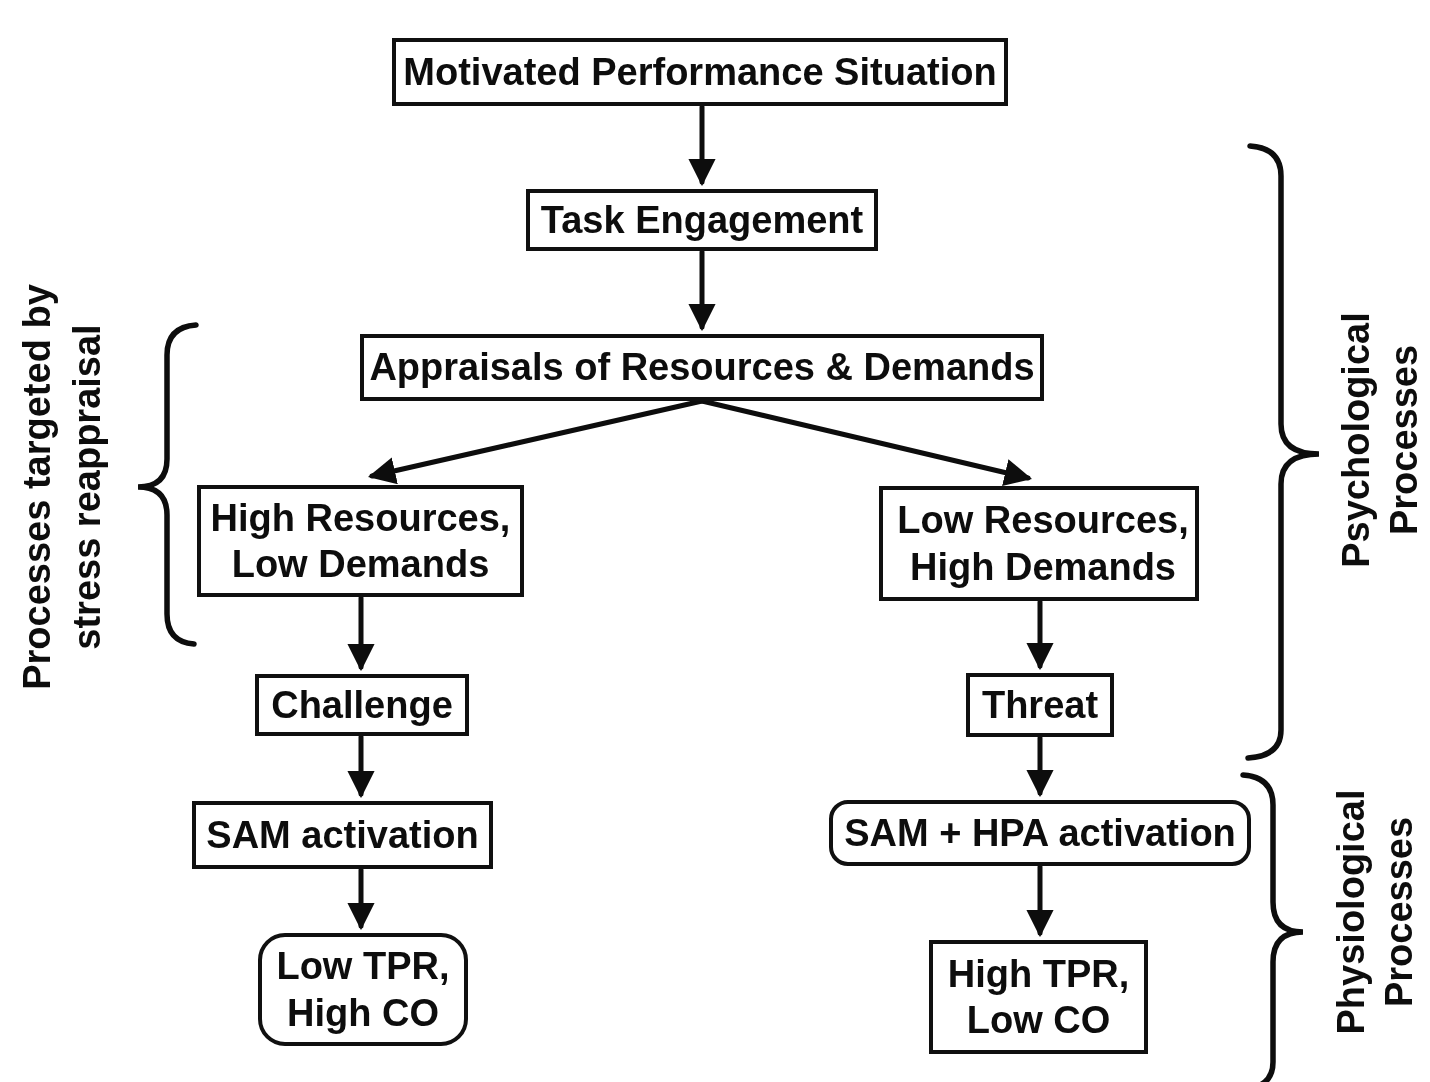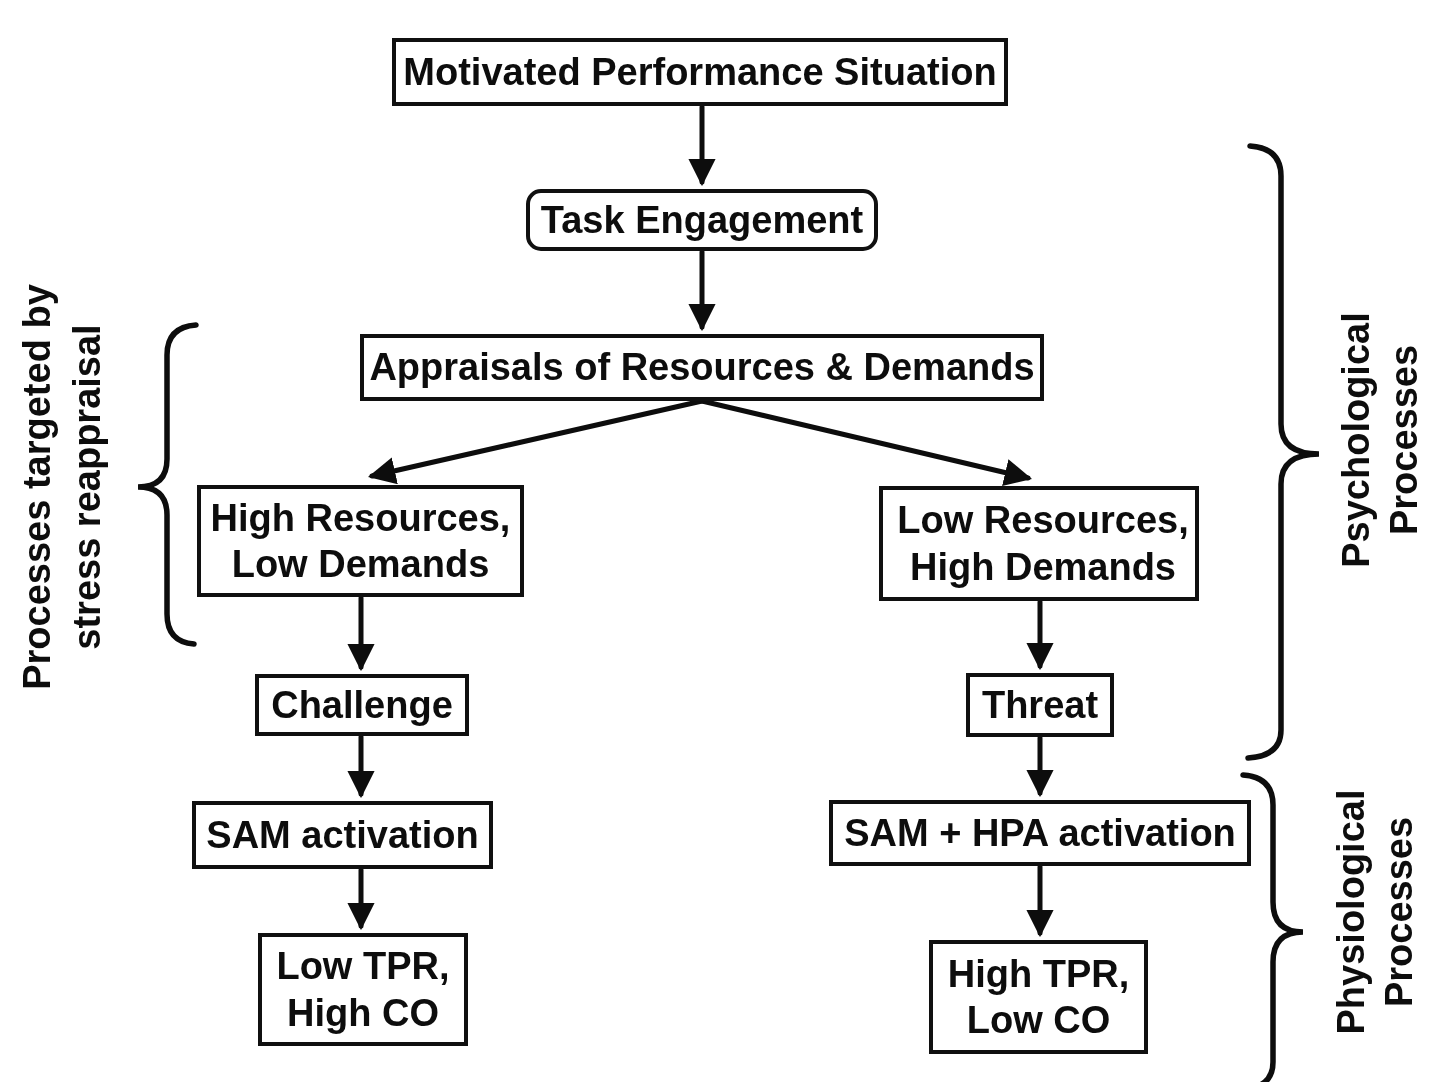--- a/index.html
+++ b/index.html
@@ -26,29 +26,29 @@
   .floating-label{
     position:absolute;z-index:2;
     display:flex;align-items:center;justify-content:center;
     text-align:center;
     font-size:38px;font-weight:bold;
     white-space:pre-line;
   }
   .rot{transform:rotate(-90deg);line-height:50px;}
   
   #n-motivated  {left:392px; top:14px;  width:616px; height:68px;}
-  #n-task       {left:526px; top:165px; width:352px; height:62px;border-radius:15px;}
+  #n-task       {left:526px; top:165px; width:352px; height:62px;}
   #n-appraisals {left:360px; top:310px; width:684px; height:67px;}
   #n-highres    {left:197px; top:461px; width:327px; height:112px;}
   #n-lowres     {left:879px; top:462px; width:320px; height:115px;padding-left:8px;}
   #n-challenge  {left:255px; top:650px; width:214px; height:62px;}
   #n-threat     {left:966px; top:649px; width:148px; height:64px;}
   #n-sam        {left:192px; top:777px; width:301px; height:68px;}
-  #n-samhpa     {left:829px; top:776px; width:422px; height:66px;}
-  #n-lowtpr     {left:258px; top:909px; width:210px; height:113px;}
+  #n-samhpa     {left:829px; top:776px; width:422px; height:66px;border-radius:19px;}
+  #n-lowtpr     {left:258px; top:909px; width:210px; height:113px;border-radius:27px;}
   #n-hightpr    {left:929px; top:916px; width:219px; height:114px;}
   #lbl-reappraisal {left:-173px; top:411px; width:470px; height:104px;}
   #lbl-psych       {left:1225px; top:368px; width:310px; height:96px; line-height:48px;}
   #lbl-physio      {left:1220px; top:840px; width:310px; height:96px; line-height:48px;}
   #lbl-midnote     {left:528px;  top:927px; width:348px; height:44px;}
 </style>
 </head>
 <body>
 
 <div id="stage">

